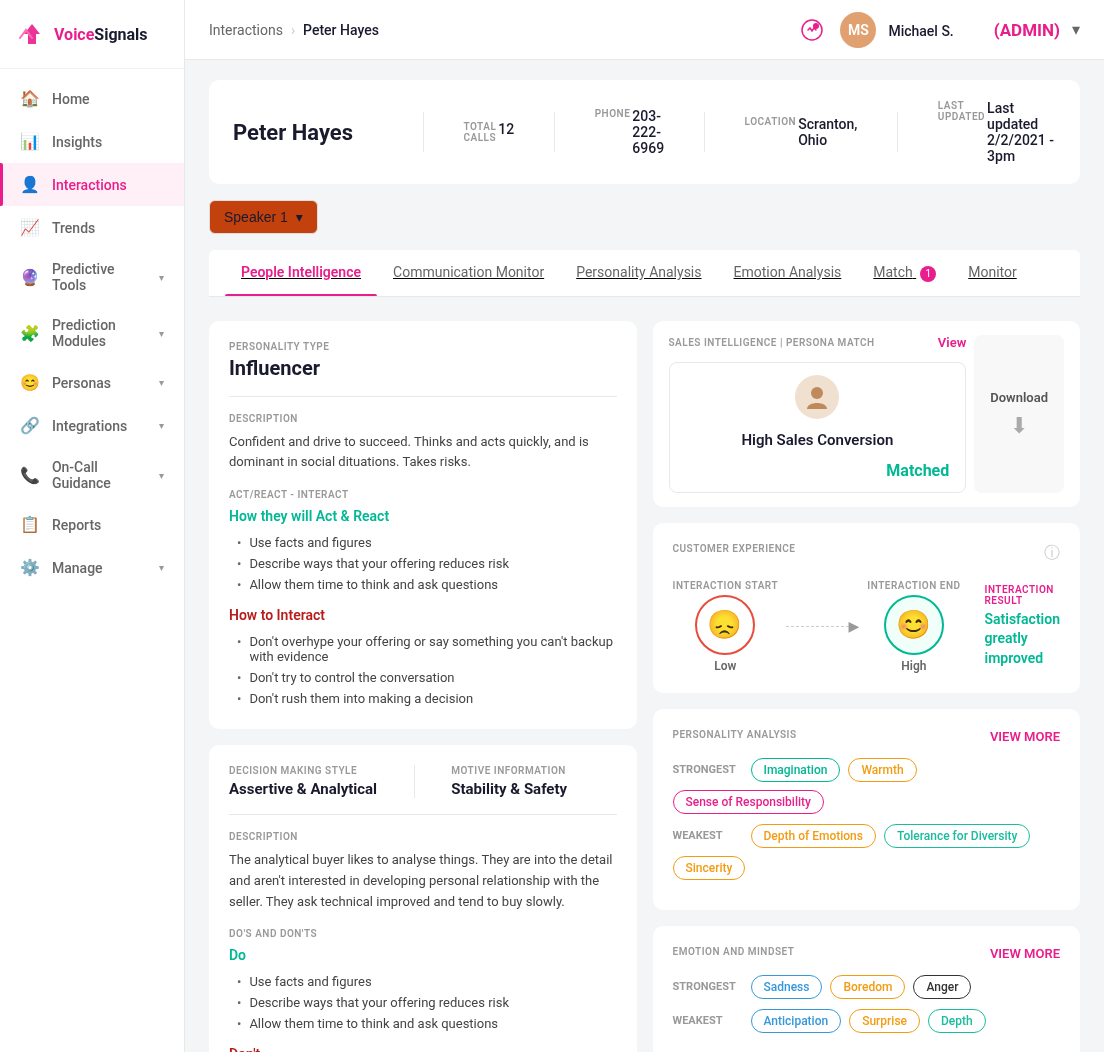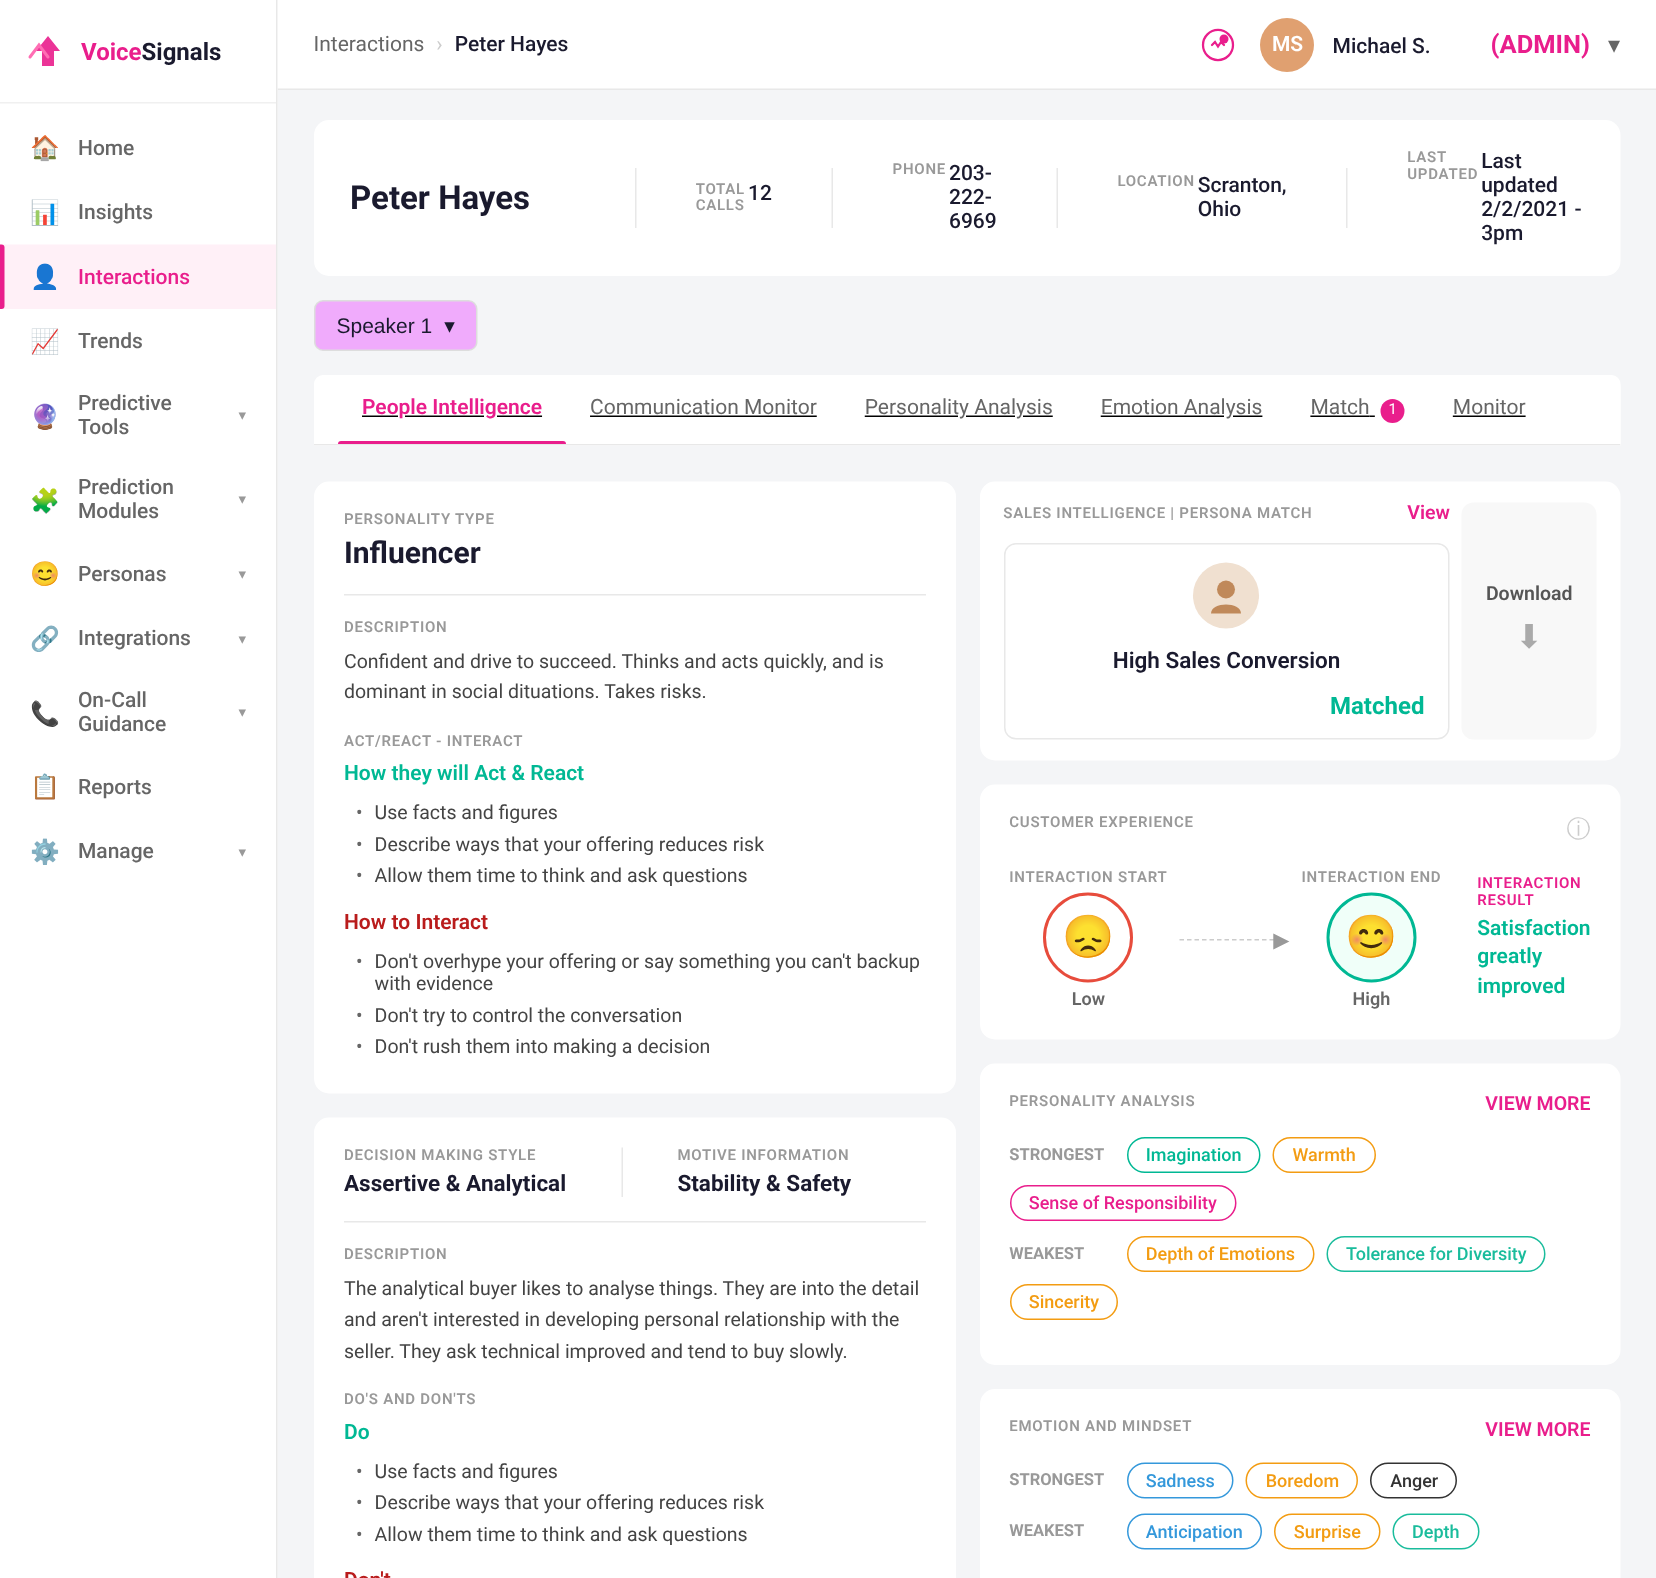--- a/index.html
+++ b/index.html
@@ -35,21 +35,21 @@
     
     .profile-header { background: #fff; border-radius: 10px; padding: 20px 24px; display: flex; align-items: center; gap: 40px; margin-bottom: 16px; }
     .profile-name { font-size: 22px; font-weight: 700; color: #1a1a2e; min-width: 150px; }
     .profile-stat { display: flex; flex-direction: row; gap: 2px; }
     .stat-label { font-size: 10px; color: #999; font-weight: 600; letter-spacing: 0.5px; text-transform: uppercase; }
     .stat-value { font-size: 14px; color: #1a1a2e; font-weight: 500; }
     .stat-divider { width: 1px; height: 40px; background: #e8e8e8; }
 
     
     .speaker-selector { margin-bottom: 16px; }
-    .speaker-btn { display: inline-flex; align-items: center; gap: 8px; border: 1px solid #ddd; border-radius: 6px; padding: 8px 14px; background: #f0abfc; cursor: pointer; font-size: 14px; color: #1a1a2e; }
+    .speaker-btn { display: inline-flex; align-items: center; gap: 8px; border: 1px solid #ddd; border-radius: 6px; padding: 8px 14px; background: #c2410c; cursor: pointer; font-size: 14px; color: #1a1a2e; }
 
     
     .tabs { display: flex; gap: 0; border-bottom: 1px solid #e8e8e8; margin-bottom: 24px; background: #fff; border-radius: 6px 6px 0 0; padding: 0 16px; text-decoration: underline; }
     .tab { padding: 14px 16px; font-size: 14px; color: #666; cursor: pointer; position: relative; white-space: nowrap; }
     .tab.active { color: #e91e8c; font-weight: 600; }
     .tab.active::after { content: ''; position: absolute; bottom: 0; left: 0; right: 0; height: 2px; background: #e91e8c; border-radius: 2px 2px 0 0; }
     .tab-badge { background: #e91e8c; color: white; border-radius: 50%; width: 16px; height: 16px; font-size: 10px; display: inline-flex; align-items: center; justify-content: center; margin-left: 4px; }
 
     
     .two-col { display: grid; grid-template-columns: 1fr 1fr; gap: 16px; }

